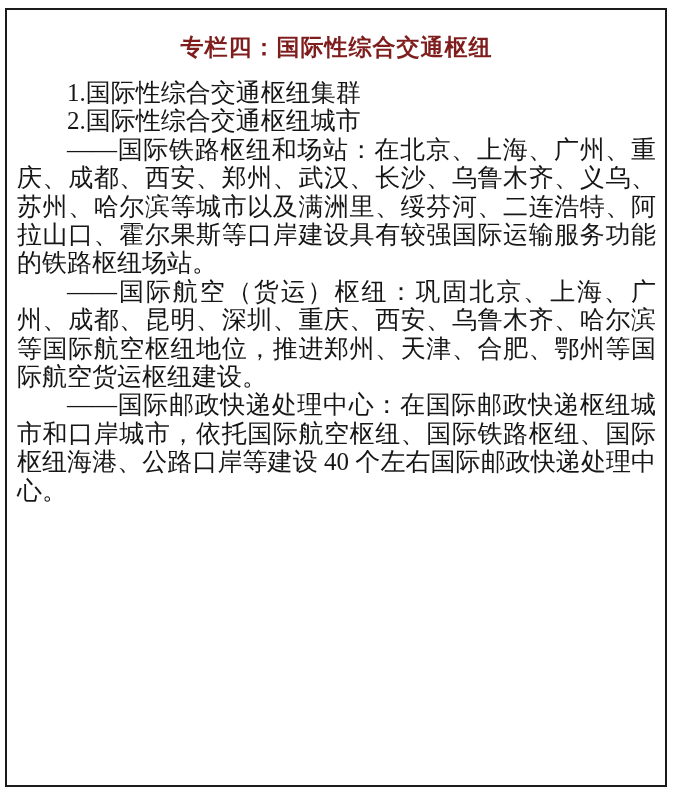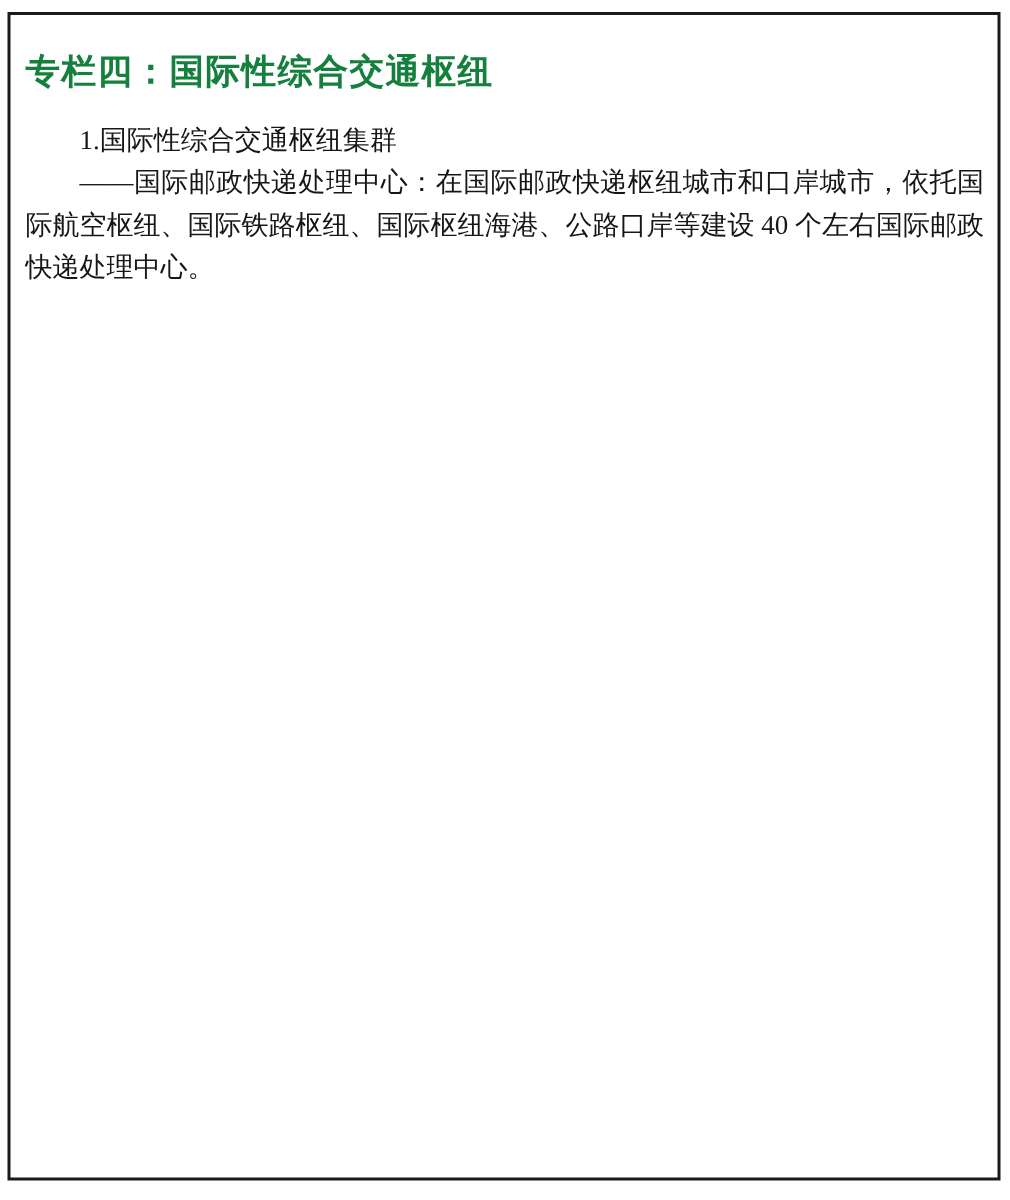--- a/index.html
+++ b/index.html
@@ -20,44 +20,47 @@
     top: 8px;
     width: 662px;
     height: 779px;
     box-sizing: border-box;
     border: 2px solid #1b1b1b;
     background: #ffffff;
     padding: 14px 9px 0 10px;
   }
   .box-title {
     margin: 8px 0 17px 0;
-    text-align: left;
+    text-align: center;
     font-family: "Liberation Sans", "DejaVu Sans", sans-serif;
     font-weight: bold;
     font-size: 23px;
     line-height: 30px;
-    color: #15803d;
+    color: #7f1d1d;
     letter-spacing: 1px;
   }
   .box-body p {
     margin: 0;
     font-family: "Liberation Serif", "DejaVu Serif", serif;
-    font-size: 18px;
+    font-size: 25px;
     line-height: 28.4px;
     color: #161616;
     text-align: justify;
     text-justify: inter-character;
     text-indent: 2em;
     word-break: break-all;
   }
 </style>
 </head>
 <body>
 
 <div class="page">
   <div class="column-box">
     <div class="box-title">专栏四：国际性综合交通枢纽</div>
     <div class="box-body">
       <p>1.国际性综合交通枢纽集群</p>
+      <p>2.国际性综合交通枢纽城市</p>
+      <p>——国际铁路枢纽和场站：在北京、上海、广州、重庆、成都、西安、郑州、武汉、长沙、乌鲁木齐、义乌、苏州、哈尔滨等城市以及满洲里、绥芬河、二连浩特、阿拉山口、霍尔果斯等口岸建设具有较强国际运输服务功能的铁路枢纽场站。</p>
+      <p>——国际航空（货运）枢纽：巩固北京、上海、广州、成都、昆明、深圳、重庆、西安、乌鲁木齐、哈尔滨等国际航空枢纽地位，推进郑州、天津、合肥、鄂州等国际航空货运枢纽建设。</p>
       <p>——国际邮政快递处理中心：在国际邮政快递枢纽城市和口岸城市，依托国际航空枢纽、国际铁路枢纽、国际枢纽海港、公路口岸等建设 40 个左右国际邮政快递处理中心。</p>
     </div>
   </div>
 </div>
 
 </body></html>

